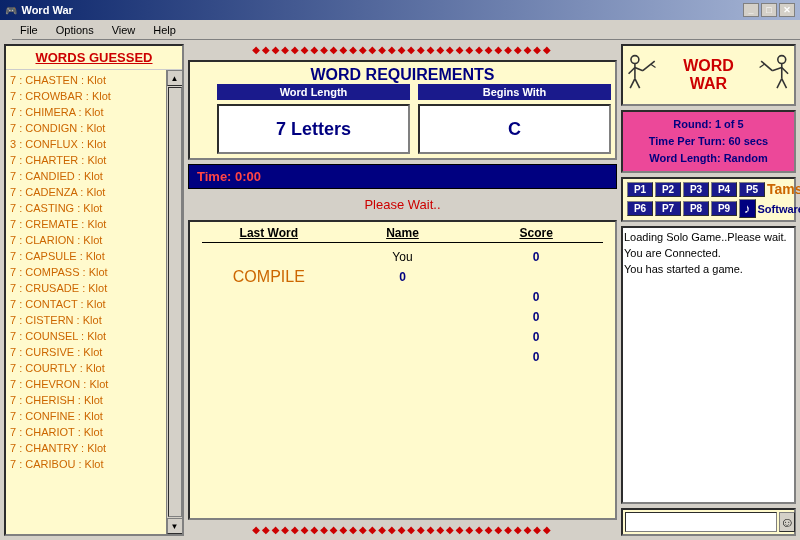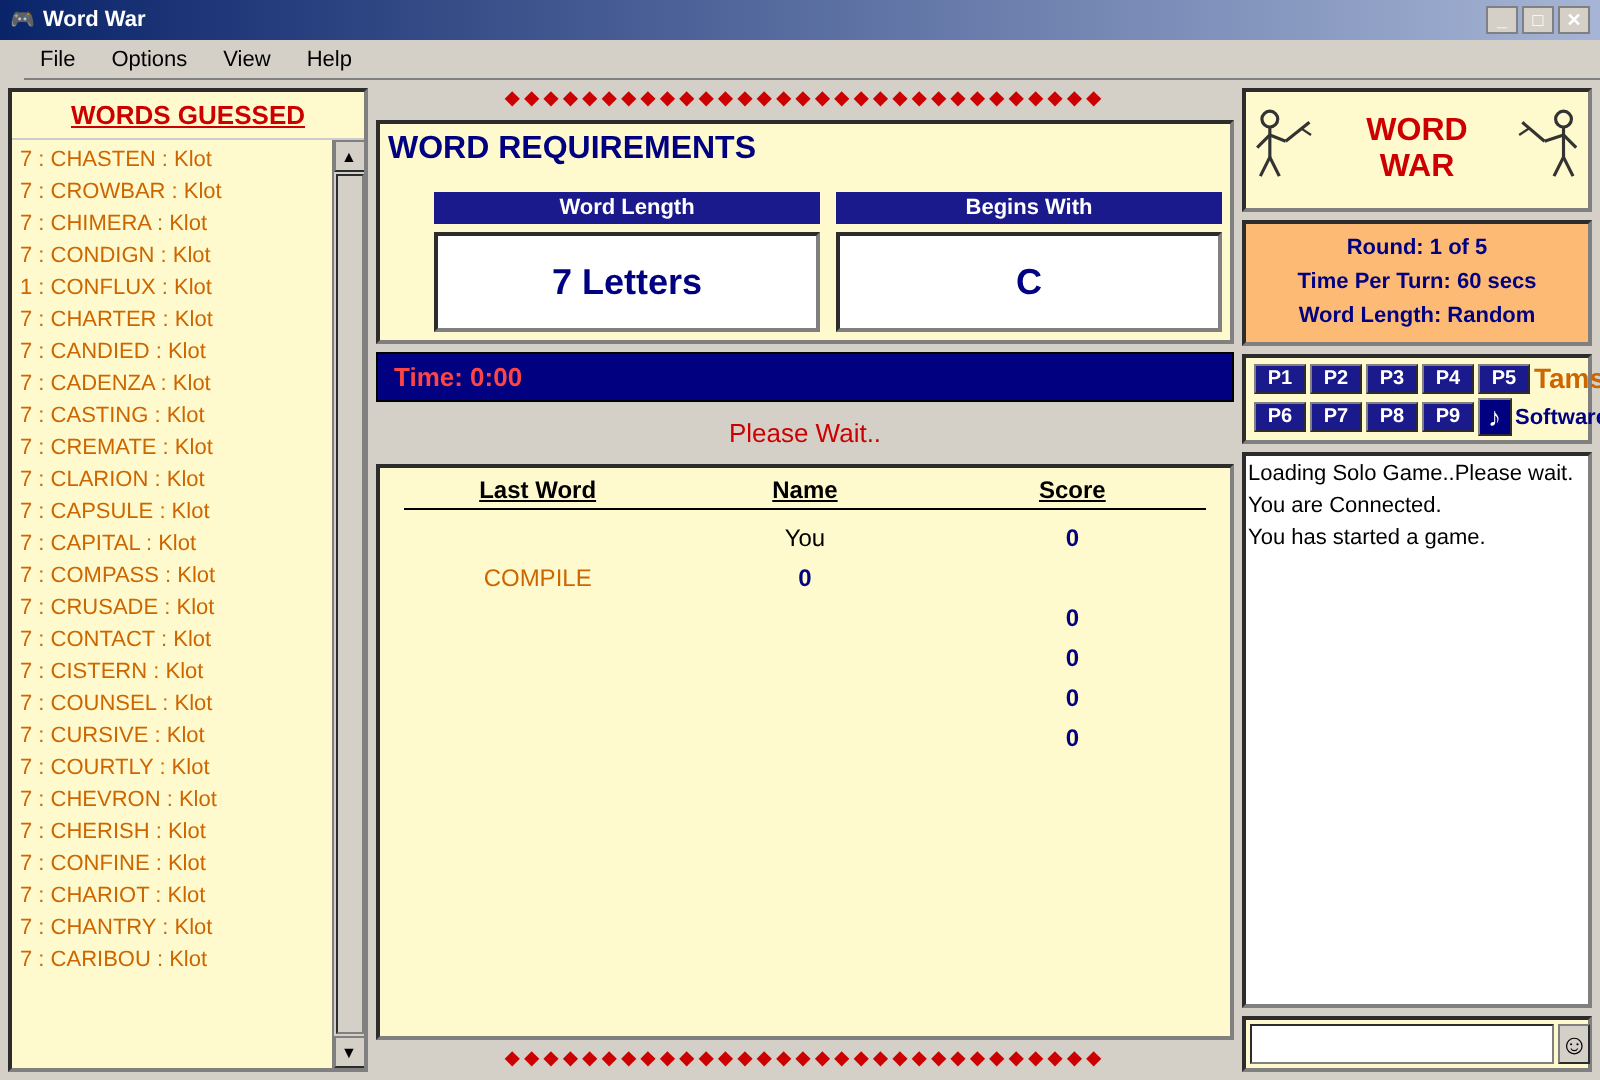--- a/index.html
+++ b/index.html
@@ -140,25 +140,25 @@
       letter-spacing: 2px;
       line-height: 12px;
     }
 
     .word-requirements-section {
       background: #fffacd;
       border: 2px inset #808080;
       padding: 4px;
     }
     .word-req-title {
-      text-align: left;
+      text-align: center;
       font-size: 16px;
       font-weight: bold;
       color: #000080;
-      margin-bottom: 12px;
+      margin-bottom: 0;
     }
     .word-req-boxes {
       display: flex;
       gap: 8px;
       margin-left: 23px;
     }
     .req-box {
       flex: 1;
       background: #1a1a8c;
       color: white;
@@ -246,21 +246,21 @@
     }
     .word-war-title {
       font-size: 16px;
       font-weight: bold;
       color: #cc0000;
       text-align: center;
     }
 
     
     .game-info {
-      background: #fdba74;
+      background: #ec4899;
       border: 2px inset #808080;
       padding: 4px 6px;
       text-align: center;
     }
     .game-info-line {
       font-size: 11px;
       font-weight: bold;
       color: #000080;
       line-height: 17px;
     }
@@ -369,29 +369,28 @@
 <div class="main-content">
 
   <div class="left-panel">
     <div class="left-panel-header">WORDS GUESSED</div>
     <div class="words-list-container">
       <div class="words-list" id="words-list">
       <div class="word-item">7 : CHASTEN : Klot</div>
           <div class="word-item">7 : CROWBAR : Klot</div>
           <div class="word-item">7 : CHIMERA : Klot</div>
           <div class="word-item">7 : CONDIGN : Klot</div>
-          <div class="word-item">1 : CONFLUX : Klot</div>
+          <div class="word-item">3 : CONFLUX : Klot</div>
           <div class="word-item">7 : CHARTER : Klot</div>
           <div class="word-item">7 : CANDIED : Klot</div>
           <div class="word-item">7 : CADENZA : Klot</div>
           <div class="word-item">7 : CASTING : Klot</div>
           <div class="word-item">7 : CREMATE : Klot</div>
           <div class="word-item">7 : CLARION : Klot</div>
           <div class="word-item">7 : CAPSULE : Klot</div>
-          <div class="word-item">7 : CAPITAL : Klot</div>
           <div class="word-item">7 : COMPASS : Klot</div>
           <div class="word-item">7 : CRUSADE : Klot</div>
           <div class="word-item">7 : CONTACT : Klot</div>
           <div class="word-item">7 : CISTERN : Klot</div>
           <div class="word-item">7 : COUNSEL : Klot</div>
           <div class="word-item">7 : CURSIVE : Klot</div>
           <div class="word-item">7 : COURTLY : Klot</div>
           <div class="word-item">7 : CHEVRON : Klot</div>
           <div class="word-item">7 : CHERISH : Klot</div>
           <div class="word-item">7 : CONFINE : Klot</div>
@@ -437,21 +436,21 @@
         <span class="score-col-header">Name</span>
         <span class="score-col-header">Score</span>
       </div>
       <div id="score-rows">
           <div class="score-row">
     <span style="color:#000; font-size:12px; text-align:center;"></span>
     <span style="color:#000; font-size:12px; text-align:center;">You</span>
     <span style="color:#000080; font-size:12px; text-align:center; font-weight:bold;">0</span>
   </div>
           <div class="score-row">
-    <span style="color:#cc6600; font-size:12px; text-align:center;">COMPILE</span>
+    <span style="color:#cc6600; font-size:16px; text-align:center;">COMPILE</span>
     <span style="color:#000080; font-size:12px; text-align:center; font-weight:bold;">0</span>
   </div>
           <div class="score-row">
     <span style="color:#000; font-size:12px; text-align:center;"></span>
     <span style="color:#cc0000; font-size:12px; text-align:center;"><waiting></waiting></span>
     <span style="color:#000080; font-size:12px; text-align:center; font-weight:bold;">0</span>
   </div>
           <div class="score-row">
     <span style="color:#000; font-size:12px; text-align:center;"></span>
     <span style="color:#cc0000; font-size:12px; text-align:center;"><waiting></waiting></span>

